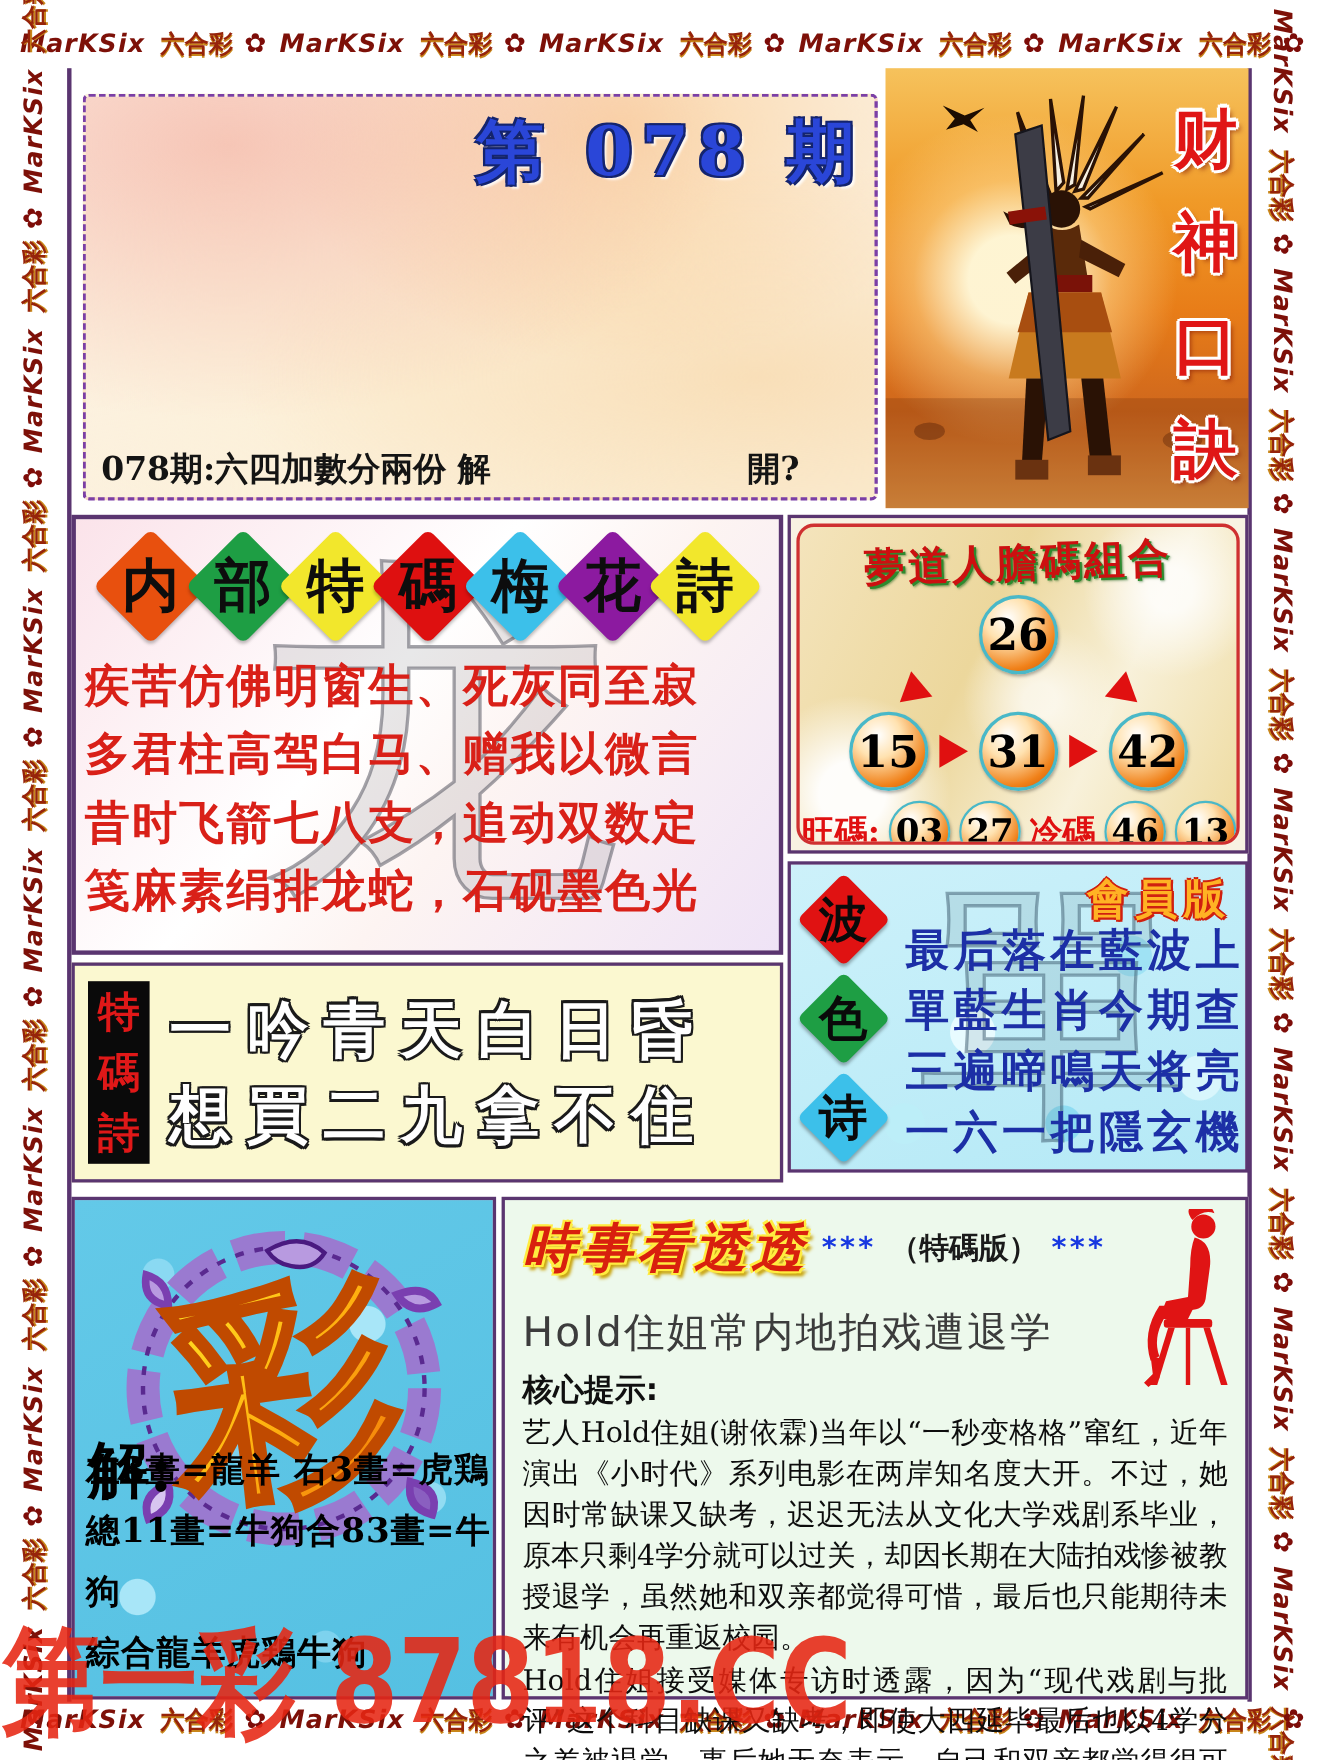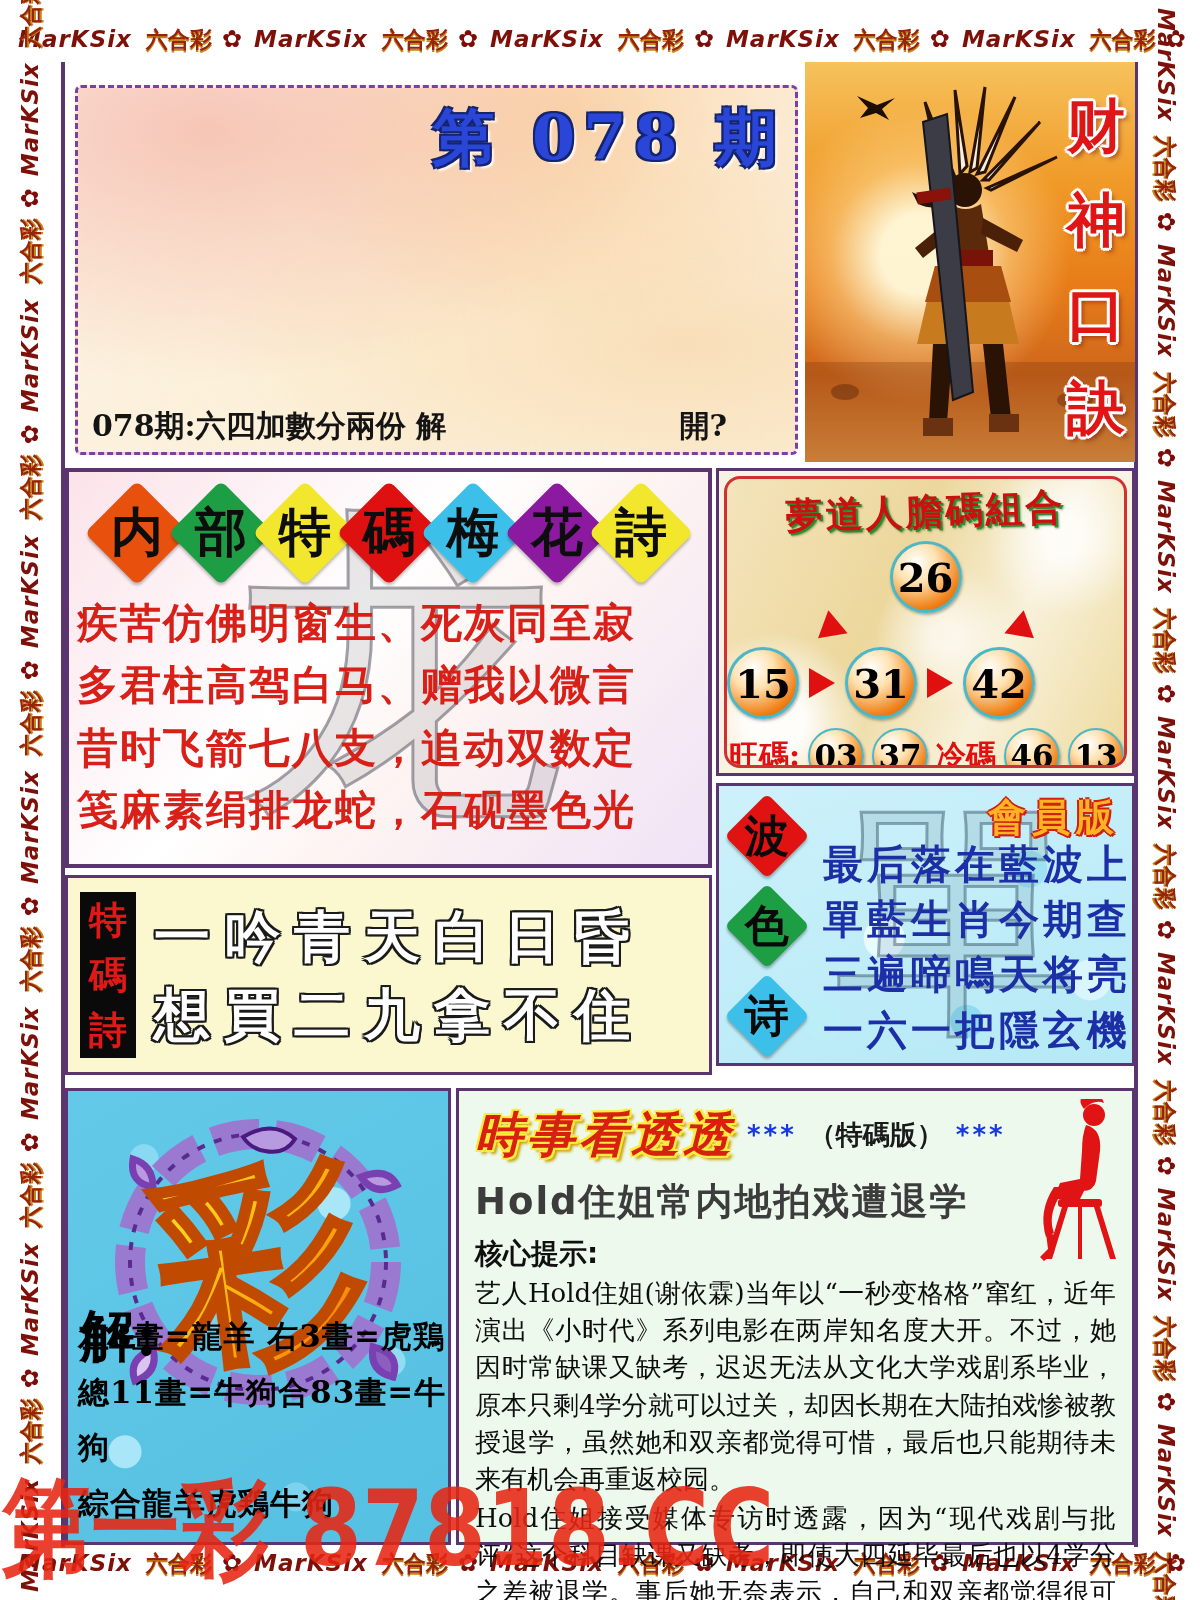--- a/index.html
+++ b/index.html
@@ -85,21 +85,21 @@
   .num-circle { width:72px; height:72px; border-radius:50%; border:3px solid #49b8c8;
     display:flex; align-items:center; justify-content:center;
     font-size:40px; font-weight:900; color:#000; font-family:"DejaVu Serif", serif;
     background:radial-gradient(circle at 35% 28%, #ffffff 0%, #ffe2b0 32%, #f08018 72%, #c25006 100%);
     box-shadow:1px 2px 3px rgba(0,0,0,.3); }
   .num-circle.small { width:56px; height:56px; font-size:31px; border-width:2px; }
   .dare-top { display:flex; justify-content:center; margin-top:4px; }
   .dare-diag { display:flex; justify-content:center; gap:170px; height:34px; align-items:center; }
   .tri { width:0; height:0; border-top:15px solid transparent; border-bottom:15px solid transparent; border-left:26px solid #e01010; }
   .tri.down-left { transform:rotate(140deg); } .tri.down-right { transform:rotate(40deg); }
-  .dare-row { display:flex; align-items:center; gap:10px; }
+  .dare-row { display:flex; align-items:center; justify-content:center; gap:10px; }
   .dare-bottom { display:flex; align-items:center; justify-content:flex-end; gap:8px; margin-top:9px; }
   .hot-label, .cold-label { color:#e01010; font-weight:900; font-size:30px; font-family:"DejaVu Serif", serif; }
 
   
   #bose-box { position:absolute; left:716px; top:783px; width:419px; height:283px;
     border:3px solid #5a3570; overflow:hidden;
     background:
       radial-gradient(circle at 12% 18%, #8edcf2 0 16px, transparent 17px),
       radial-gradient(circle at 40% 55%, #e8fbff 0 20px, transparent 21px),
       radial-gradient(circle at 75% 30%, #9fe2f4 0 18px, transparent 19px),
@@ -151,21 +151,21 @@
 
   
   #article-box { position:absolute; left:456px; top:1088px; width:679px; height:457px;
     border:3px solid #5a3570; background:#edf9ec; padding:12px 16px 10px 16px; }
   .article-title-row { display:flex; align-items:center; gap:12px; }
   .article-title { font-size:48px; font-weight:900; color:#d8200e; font-style:italic;
     font-family:"DejaVu Serif", serif; letter-spacing:4px;
     text-shadow:-2px -2px 0 #ffec40, 2px -2px 0 #ffec40, -2px 2px 0 #ffec40, 2px 2px 0 #ffec40, 4px 4px 3px #c8a000; }
   .stars { color:#1838e0; font-size:26px; font-weight:900; letter-spacing:3px; }
   .edition { font-size:27px; font-weight:900; color:#1a1a1a; font-family:"DejaVu Serif", serif; }
-  .headline { margin-top:10px; font-size:37px; font-weight:700; color:#3c3c3c; letter-spacing:2px; }
+  .headline { margin-top:20px; font-size:37px; font-weight:400; color:#3c3c3c; letter-spacing:2px; }
   .hint-label { margin-top:8px; font-size:28px; font-weight:800; color:#101010; }
   .para { margin-top:2px; font-size:26px; line-height:1.43; color:#0d0d0d; text-align:justify;
     font-family:"DejaVu Serif", serif; }
   .woman-icon { position:absolute; top:8px; right:4px; }
 
   
   .footer-overlay { position:absolute; left:2px; top:1458px; z-index:60; white-space:nowrap;
     font-size:106px; font-weight:900; color:rgba(230,38,18,.88); letter-spacing:0;
     transform:scaleX(.84); transform-origin:left center; font-family:"DejaVu Sans", sans-serif; }
 </style>
@@ -273,21 +273,21 @@
       <div class="dare-row">
         <div class="num-circle">15</div>
         <div class="tri"></div>
         <div class="num-circle">31</div>
         <div class="tri"></div>
         <div class="num-circle">42</div>
       </div>
       <div class="dare-bottom">
         <span class="hot-label">旺碼:</span>
         <div class="num-circle small">03</div>
-        <div class="num-circle small">37</div>
+        <div class="num-circle small">27</div>
         <span class="cold-label">冷碼</span>
         <div class="num-circle small">46</div>
         <div class="num-circle small">13</div>
       </div>
     </div>
   </div>
 
   <div id="bose-box">
     <div class="bose-watermark">單</div>
     <div class="member-label">會員版</div>

